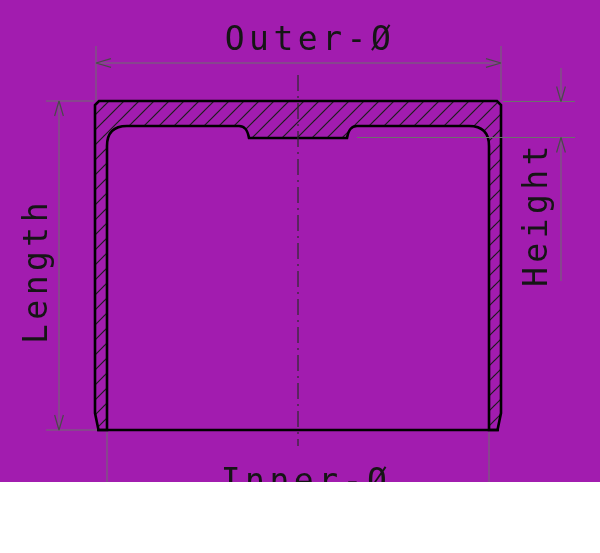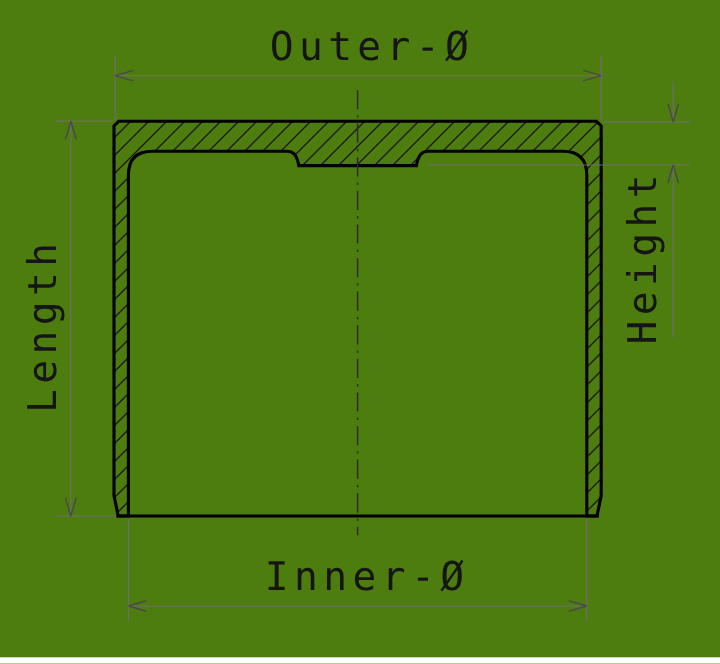--- a/index.html
+++ b/index.html
@@ -3,22 +3,22 @@
 <meta charset="utf-8">
 <style>
   html, body {
     margin: 0;
     padding: 0;
     background: #ffffff;
   }
   .stage {
     position: relative;
     width: 600px;
-    height: 548px;
-    background: #4d7c0f;
+    height: 482px;
+    background: #a21caf;
     overflow: hidden;
     font-family: "DejaVu Sans Mono", monospace;
   }
   svg { display: block; }
   .section-outline {
     fill: url(#hatch);
     stroke: #000000;
     stroke-width: 2.6;
     stroke-linejoin: miter;
   }

